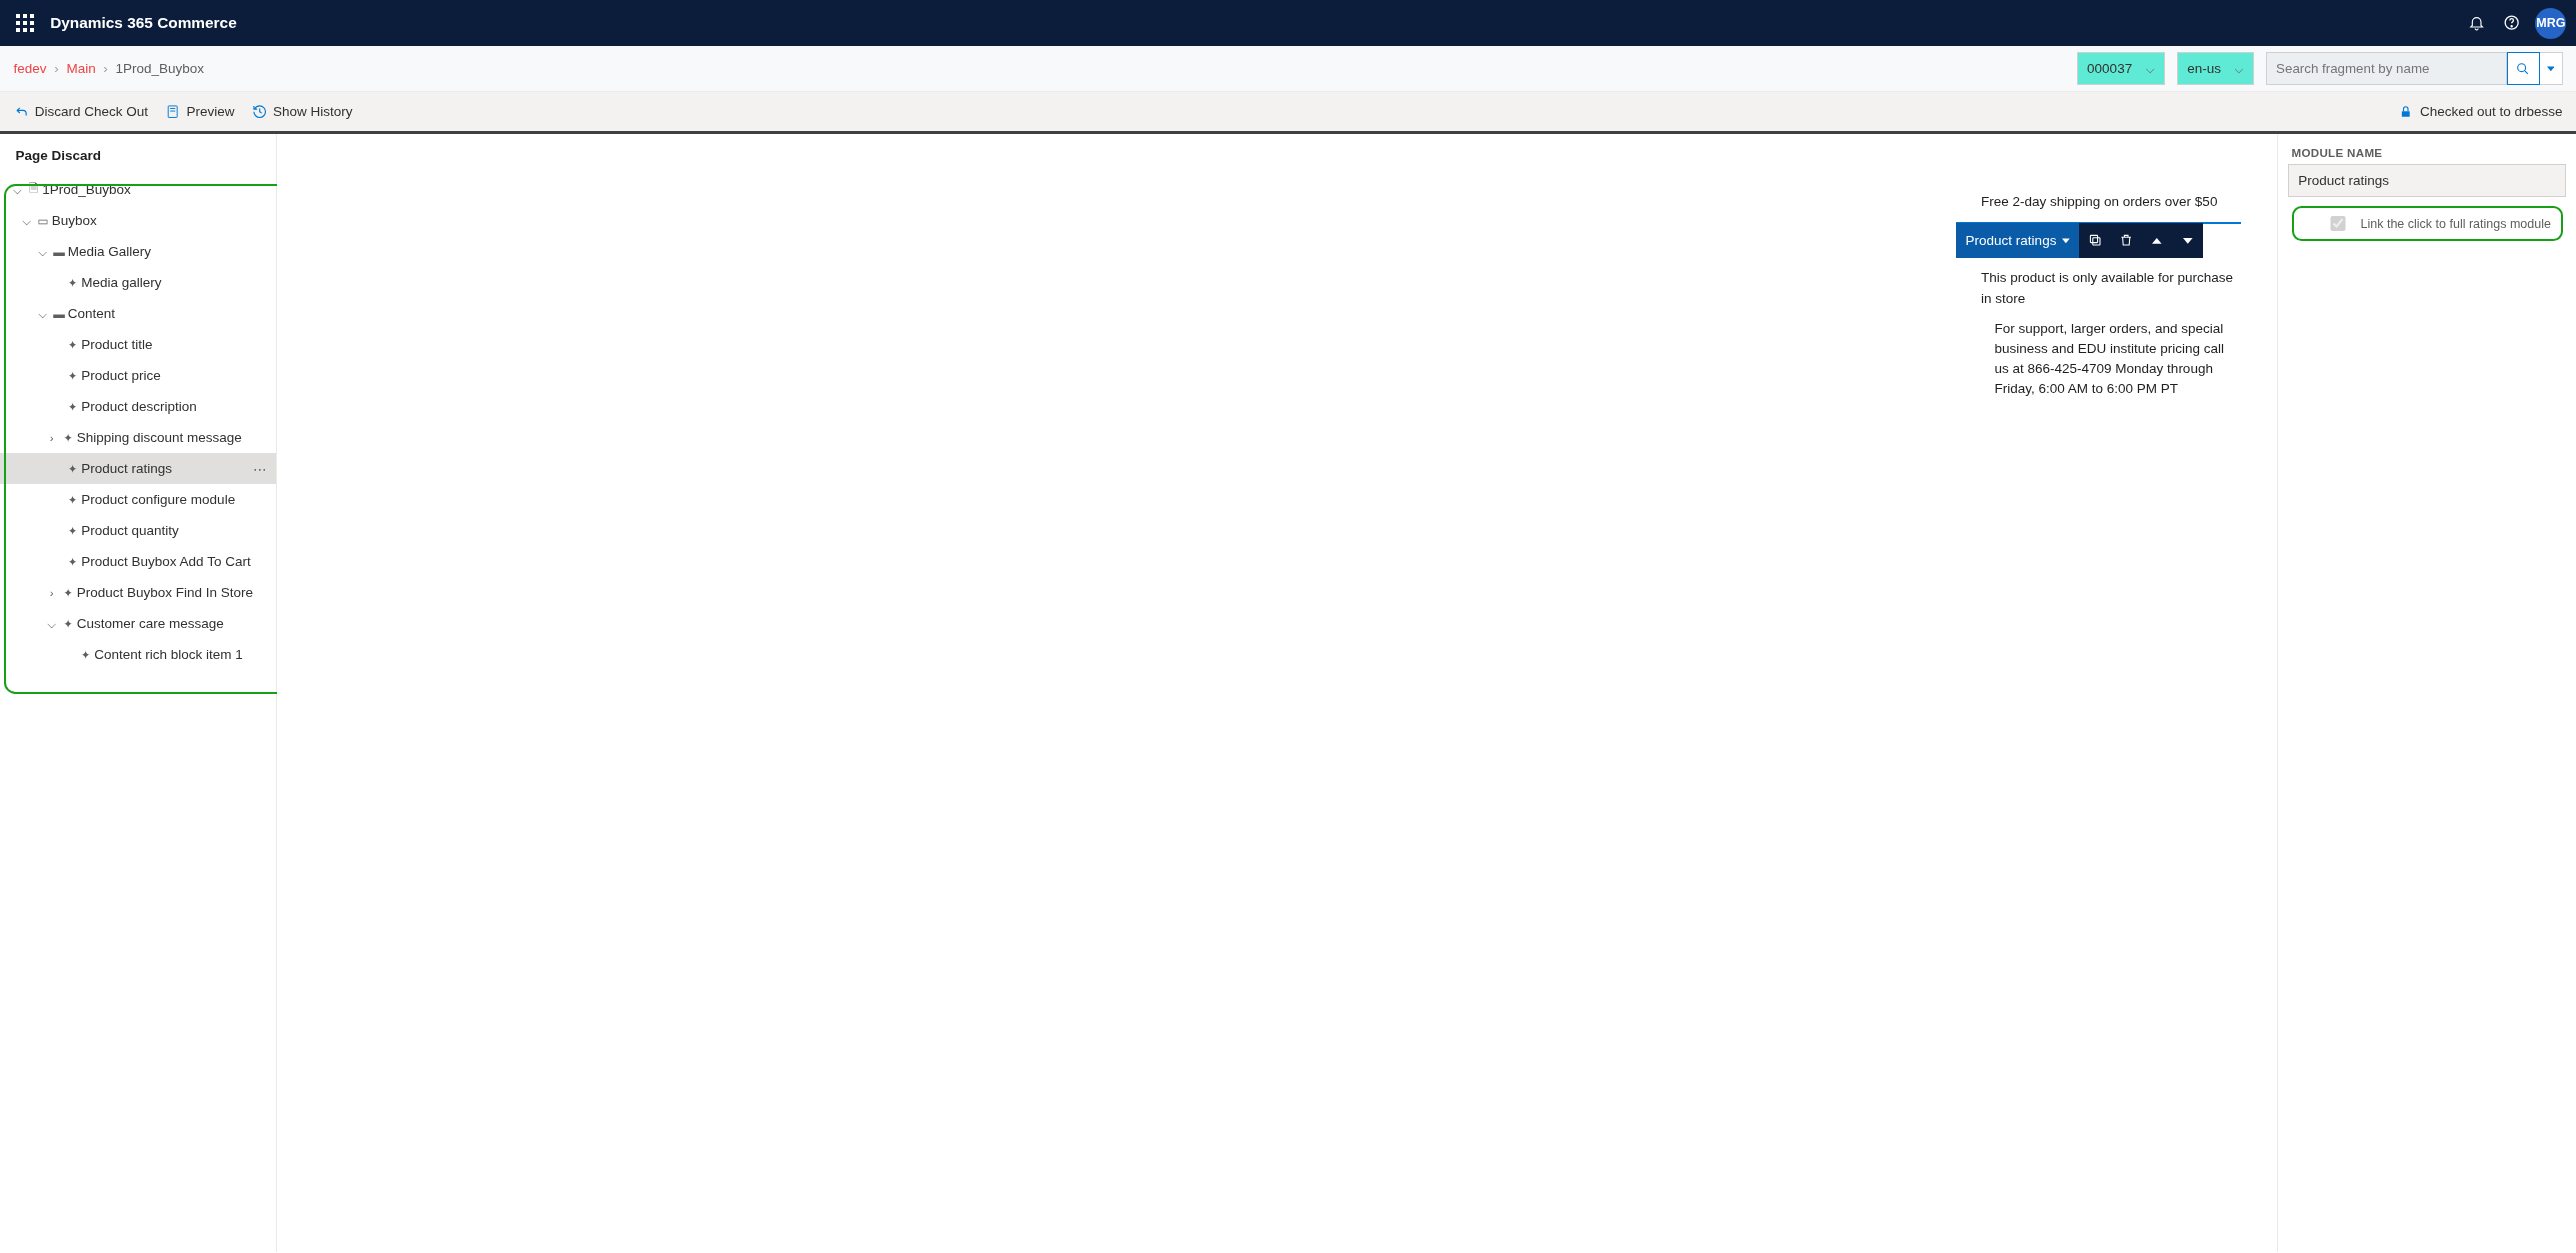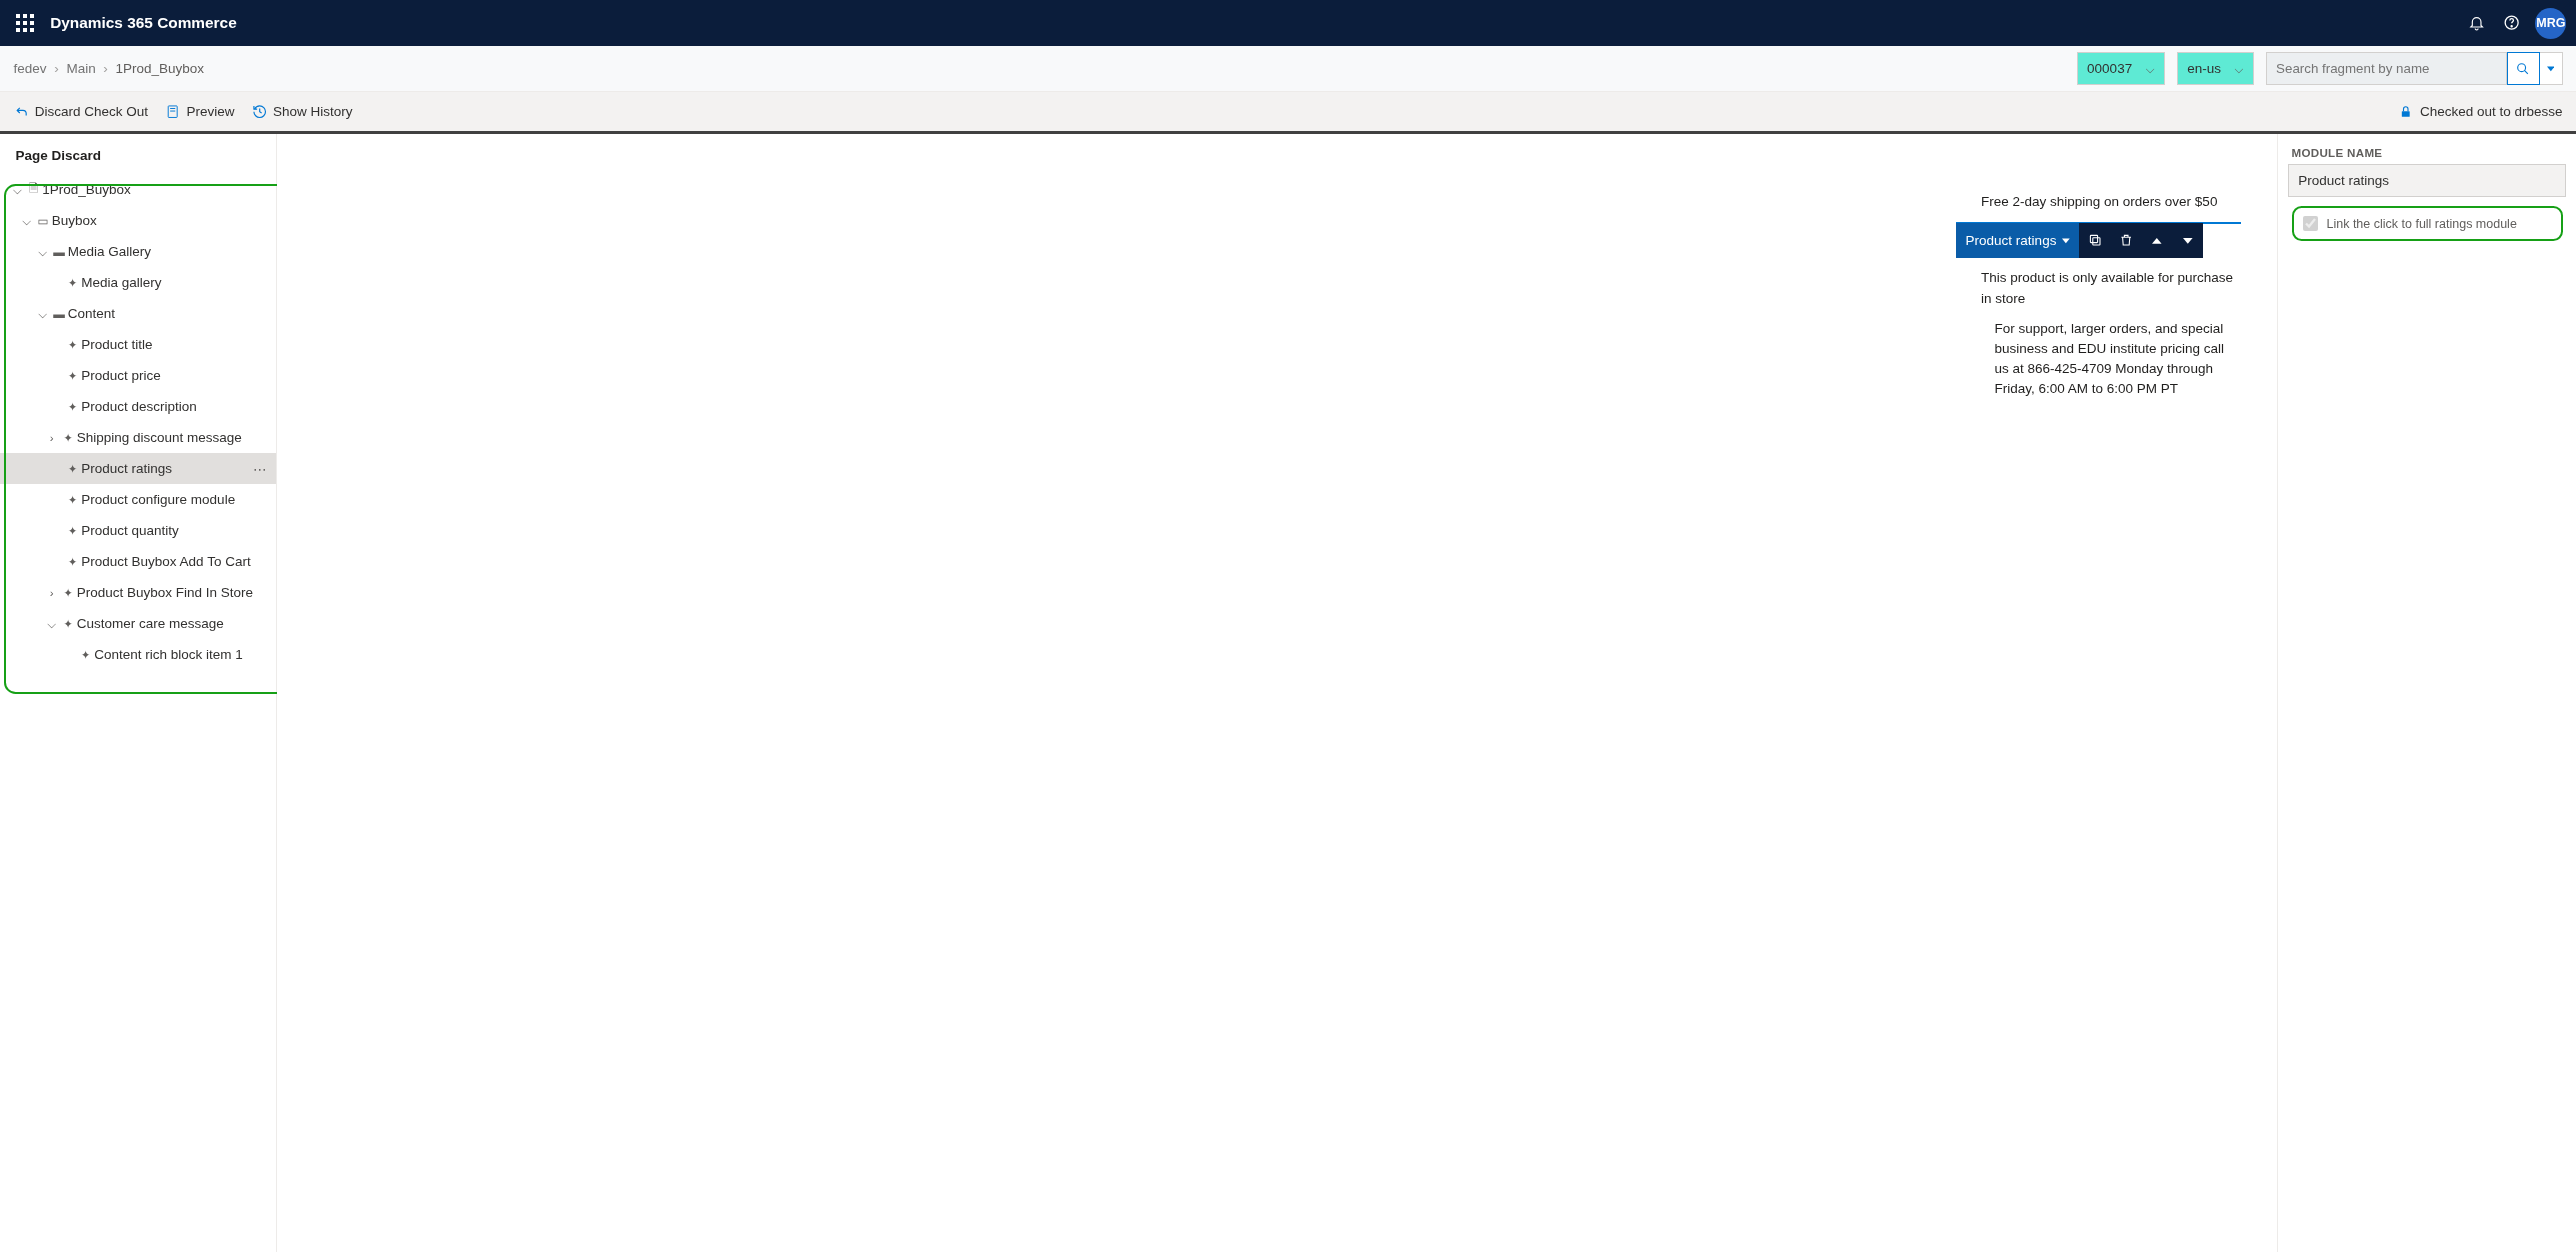--- a/index.html
+++ b/index.html
@@ -9,21 +9,21 @@
 .topbar { background: #0b1d3b; color: #fff; height: 46px; display: flex; align-items: center; padding: 0 9.6px; font-size: 15.4px;}
 .topbar .waffle { width: 31px; height: 31px; display: flex; align-items: center; justify-content: center; cursor: pointer;}
 .topbar .app-title { font-weight: 600; margin-left: 9.6px; }
 .topbar .spacer { flex: 1; }
 .topbar .top-icon { width: 35px; height: 35px; display: flex; align-items: center; justify-content: center; cursor: pointer; }
 .avatar { background:#2565c7; color:#fff; border-radius:50%; width:31px; height:31px; display:flex; align-items:center; justify-content:center; font-size:12.5px; font-weight:600; margin-left:5.8px;}
 
 
 .subbar { background:#f8f9fa; border-bottom:1px solid #edebe9; height:46px; display:flex; align-items:center; padding:0 13.5px; gap:11.6px;}
 .breadcrumb { display:flex; align-items:center; gap:7.7px; color:#605e5c;}
-.breadcrumb a { color:#737373; text-decoration:none; cursor:pointer;}
+.breadcrumb a { color:#ef4444; text-decoration:none; cursor:pointer;}
 .breadcrumb .sep { color:#a19f9d;}
 .subbar .spacer { flex:1;}
 .select-box { background:#5eead4; border:1px solid #d2d0ce; height:33px; padding:0 9.6px; display:flex; align-items:center; gap:13.5px; cursor:pointer; color:#323130;}
 .chevron-d { font-size:11.6px; color:#605e5c; }
 .searchwrap { display:flex; align-items:center;}
 .searchbox { border:1px solid #d2d0ce; background:#eceff1; height:33px; width:241px; padding:0 9.6px; color:#605e5c;}
 .searchbtn { border:1.9px solid #0078d4; background:#fff; height:33px; width:33px; display:flex; align-items:center; justify-content:center; color:#0078d4; cursor:pointer;}
 .searchdrop { border:1px solid #d2d0ce; border-left:none; background:#fff; height:33px; width:23px; display:flex; align-items:center; justify-content:center; color:#0078d4; cursor:pointer;}
 
 
@@ -49,21 +49,21 @@
 .canvas-content p { line-height:1.5; margin-bottom:9.6px; color:#201f1e;}
 .module-selection { border-top:2.9px solid #0078d4; margin:3.9px 0 9.6px -25px; position:relative;}
 .module-toolbar { position:absolute; top:-1px; left:0; display:flex; background:#0b1d3b; height:35px; align-items:center;}
 .module-toolbar .name-btn { background:#0a5ca8; color:#fff; padding:0 9.6px; display:flex; align-items:center; height:35px; gap:5.8px;}
 .module-toolbar .tb-btn { color:#fff; width:31px; height:35px; display:flex; align-items:center; justify-content:center; cursor:pointer;}
 .indent-p { margin-left:13.5px;}
 
 .panel-right { width:298px; background:#fff;}
 .panel-right .section-label { padding:11.6px 13.5px 5.8px; font-size:11.6px; font-weight:600; color:#605e5c; letter-spacing:0.3px;}
 .module-name-field { margin:0 9.6px 9.6px; background:#f3f2f1; border:1px solid #d2d0ce; padding:7.7px 9.6px; color:#323130;}
-.prop-box { margin:0 13.5px; border:2.9px solid #16a016; border-radius:9.6px; padding:7.7px 9.6px; display:flex; align-items:center; gap:8px;}
+.prop-box { margin:0 13.5px; border:2.9px solid #16a016; border-radius:9.6px; padding:7.7px 9.6px; display:flex; align-items:center; gap:15px;justify-content:flex-end;}
 .prop-box input[type=checkbox]{ width:15.4px; height:15.4px;}
 .prop-box label { color:#605e5c; font-size:12.5px;}
 
 .waffle-grid { display:grid; grid-template-columns:repeat(3,3.9px); grid-template-rows:repeat(3,3.9px); gap:2.9px;}
 .waffle-grid span { background:#fff; width:3.9px; height:3.9px;}
 </style>
 </head>
 <body>
 
 <div class="topbar">

